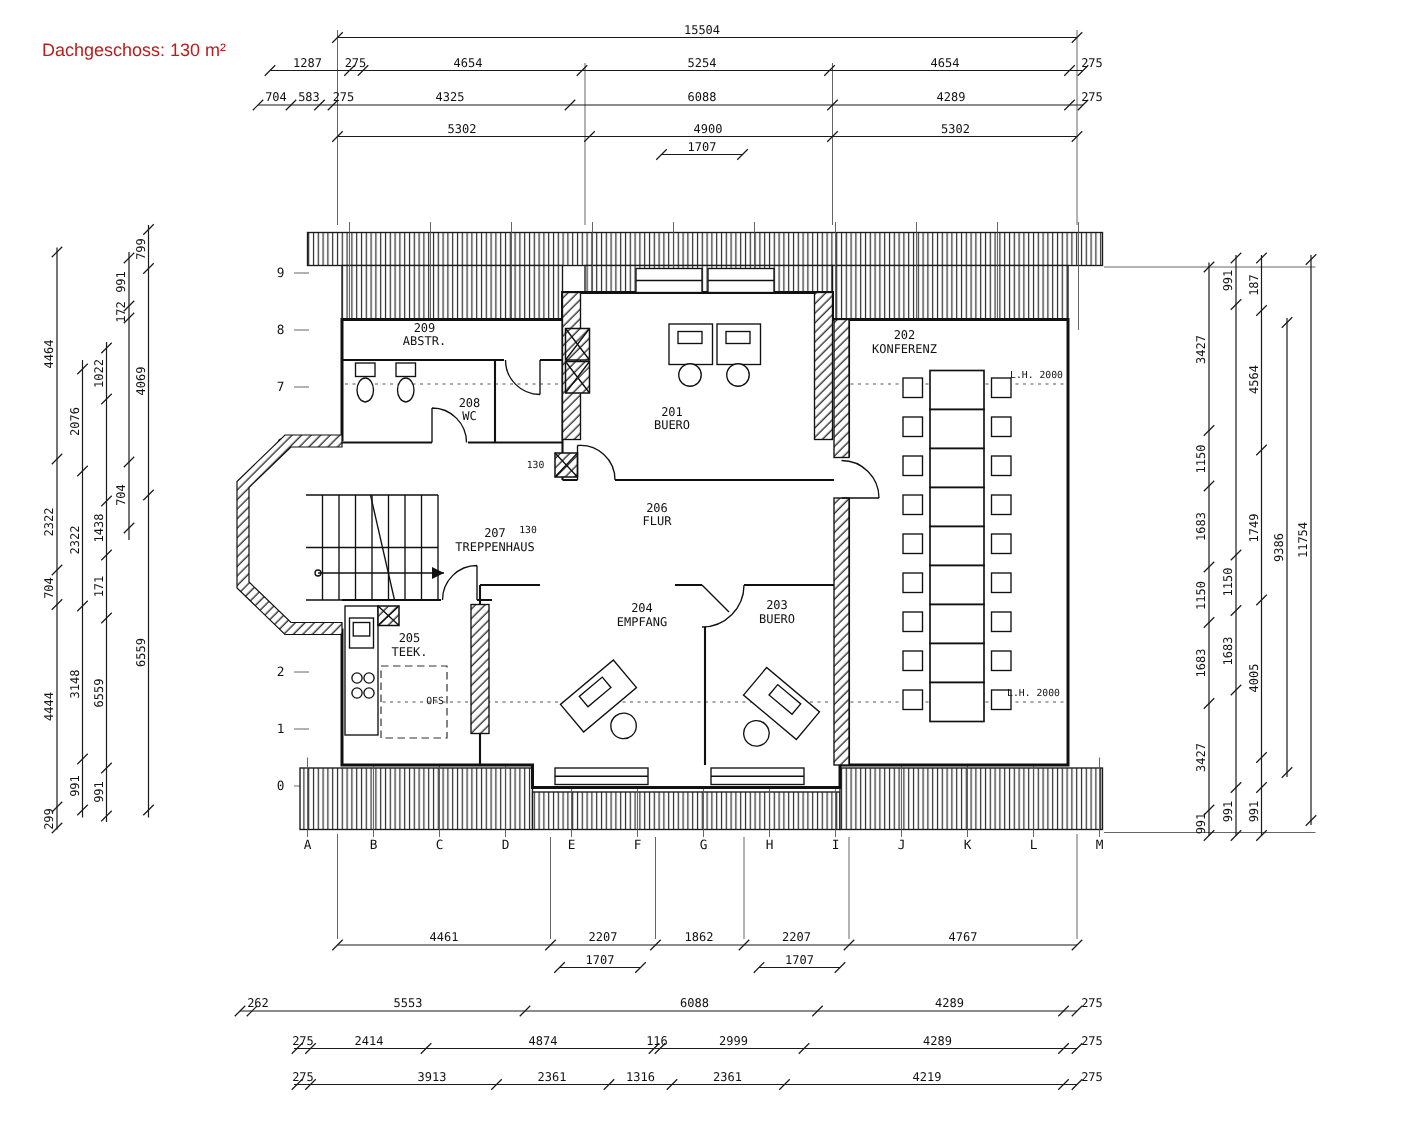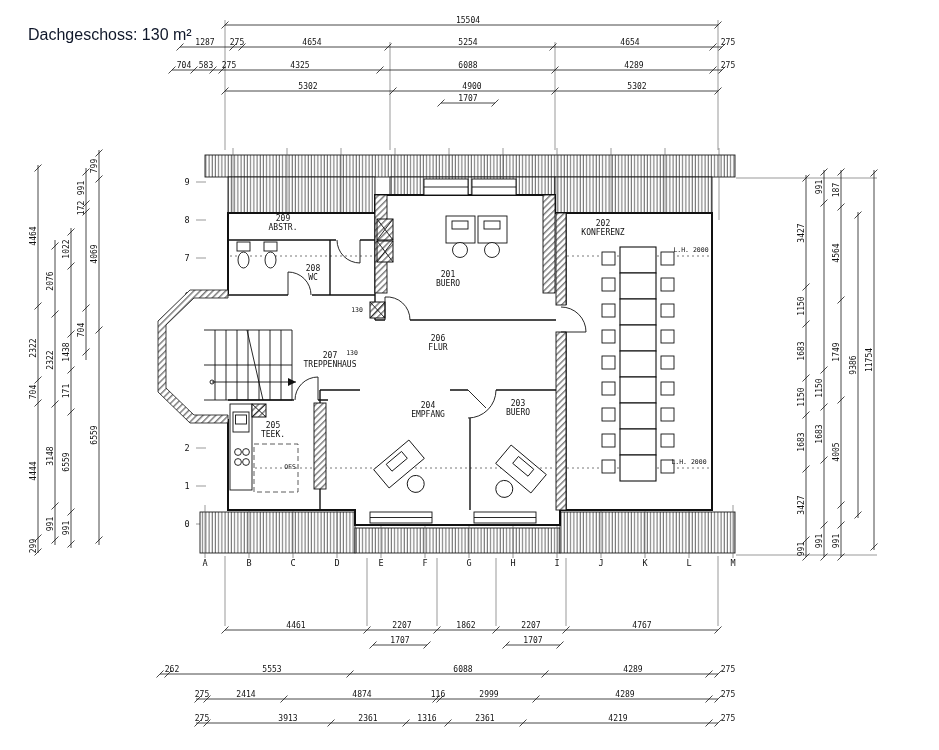--- a/index.html
+++ b/index.html
@@ -1,17 +1,17 @@
 <!DOCTYPE html>
 <html><head>
 <meta charset="utf-8">
 <style>
   html,body{margin:0;padding:0;background:#fff}
   .canvas{position:relative;width:939px;height:750px;background:#fff;font-family:"Liberation Sans",sans-serif;overflow:hidden}
-  .page-title{position:absolute;left:28px;top:26px;font-size:16px;color:#0f172a}
+  .page-title{position:absolute;left:28px;top:26px;font-size:12px;color:#b91c1c}
   svg{position:absolute;left:0;top:0}
   .band{fill:url(#hv);stroke:#1a1a1a;stroke-width:0.9}
   .w2{stroke:#111;stroke-width:2;fill:#fff}
   .w15{stroke:#111;stroke-width:1.4;fill:none}
   .w1{stroke:#111;stroke-width:0.9;fill:none}
   .pier{fill:url(#hd);stroke:#111;stroke-width:0.9}
   .xblock{fill:url(#hd);stroke:#111;stroke-width:1}
   .win{fill:#fff;stroke:#111;stroke-width:0.9}
   .f1 rect,.f1 circle,.f1 ellipse{fill:#fff;stroke:#111;stroke-width:0.9}
   .fw{fill:#fff;stroke:#111;stroke-width:1.1}

